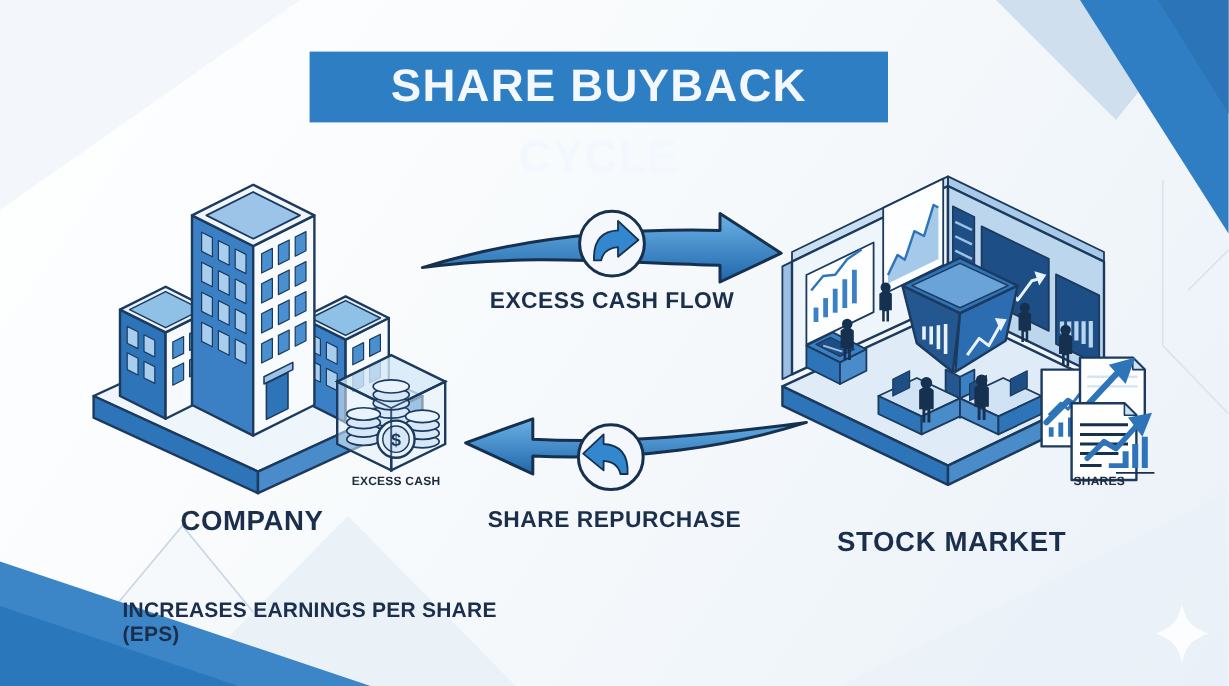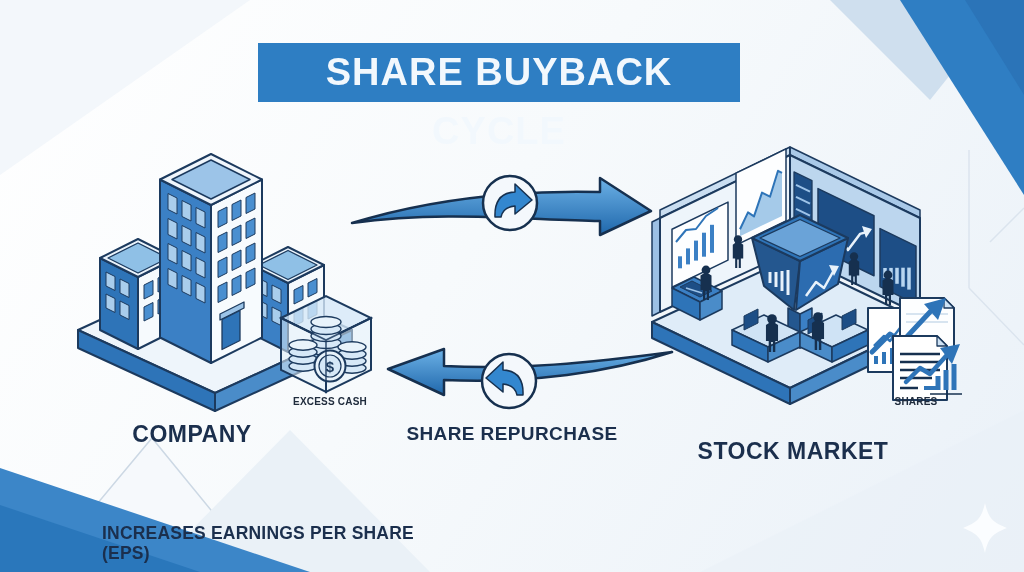--- a/index.html
+++ b/index.html
@@ -309,22 +309,23 @@
   </g>
   <g>
     <path d="M672,352 C590,363 515,370 444,366 L444,349 L388,369 L444,395 L444,380 C530,384 610,372 672,352 Z" fill="url(#gradArrow)" stroke="#16304f" stroke-width="2.5" stroke-linejoin="round"></path>
     <circle cx="509" cy="381" r="27" fill="#f4f8fc" stroke="#16304f" stroke-width="2.5"></circle>
     <path d="M523,395 Q524,371 503,370 L503,362 L486,378 L503,392 L503,384 Q515,385 517,395 Z" fill="#3387cf" stroke="#16304f" stroke-width="1.5" stroke-linejoin="round"></path>
   </g>
 </svg>
 
   <div class="banner">SHARE BUYBACK CYCLE</div>
 
+  <div class="lbl flow-label" style="left:385px;top:241px;width:250px;">EXCESS CASH FLOW</div>
   <div class="lbl flow-label" style="left:387px;top:423px;width:250px;">SHARE REPURCHASE</div>
 
-  <div class="lbl node-label" style="left:92px;top:421px;width:200px;">COMPANY</div>
+  <div class="lbl node-label" style="left:110px;top:421px;width:200px;">COMPANY</div>
   <div class="lbl node-label" style="left:668px;top:438px;width:250px;">STOCK MARKET</div>
 
   <div class="lbl small-label" style="left:255px;top:396px;width:150px;">EXCESS CASH</div>
   <div class="lbl small-label" style="left:856px;top:396px;width:120px;">SHARES</div>
 
-  <div class="lbl footnote" style="left:102px;top:498px;width:360px;margin-top:25px;">INCREASES EARNINGS PER SHARE (EPS)</div>
+  <div class="lbl footnote" style="left:102px;top:498px;width:360px;">INCREASES EARNINGS PER SHARE (EPS)</div>
 </div>
 
 </body></html>

